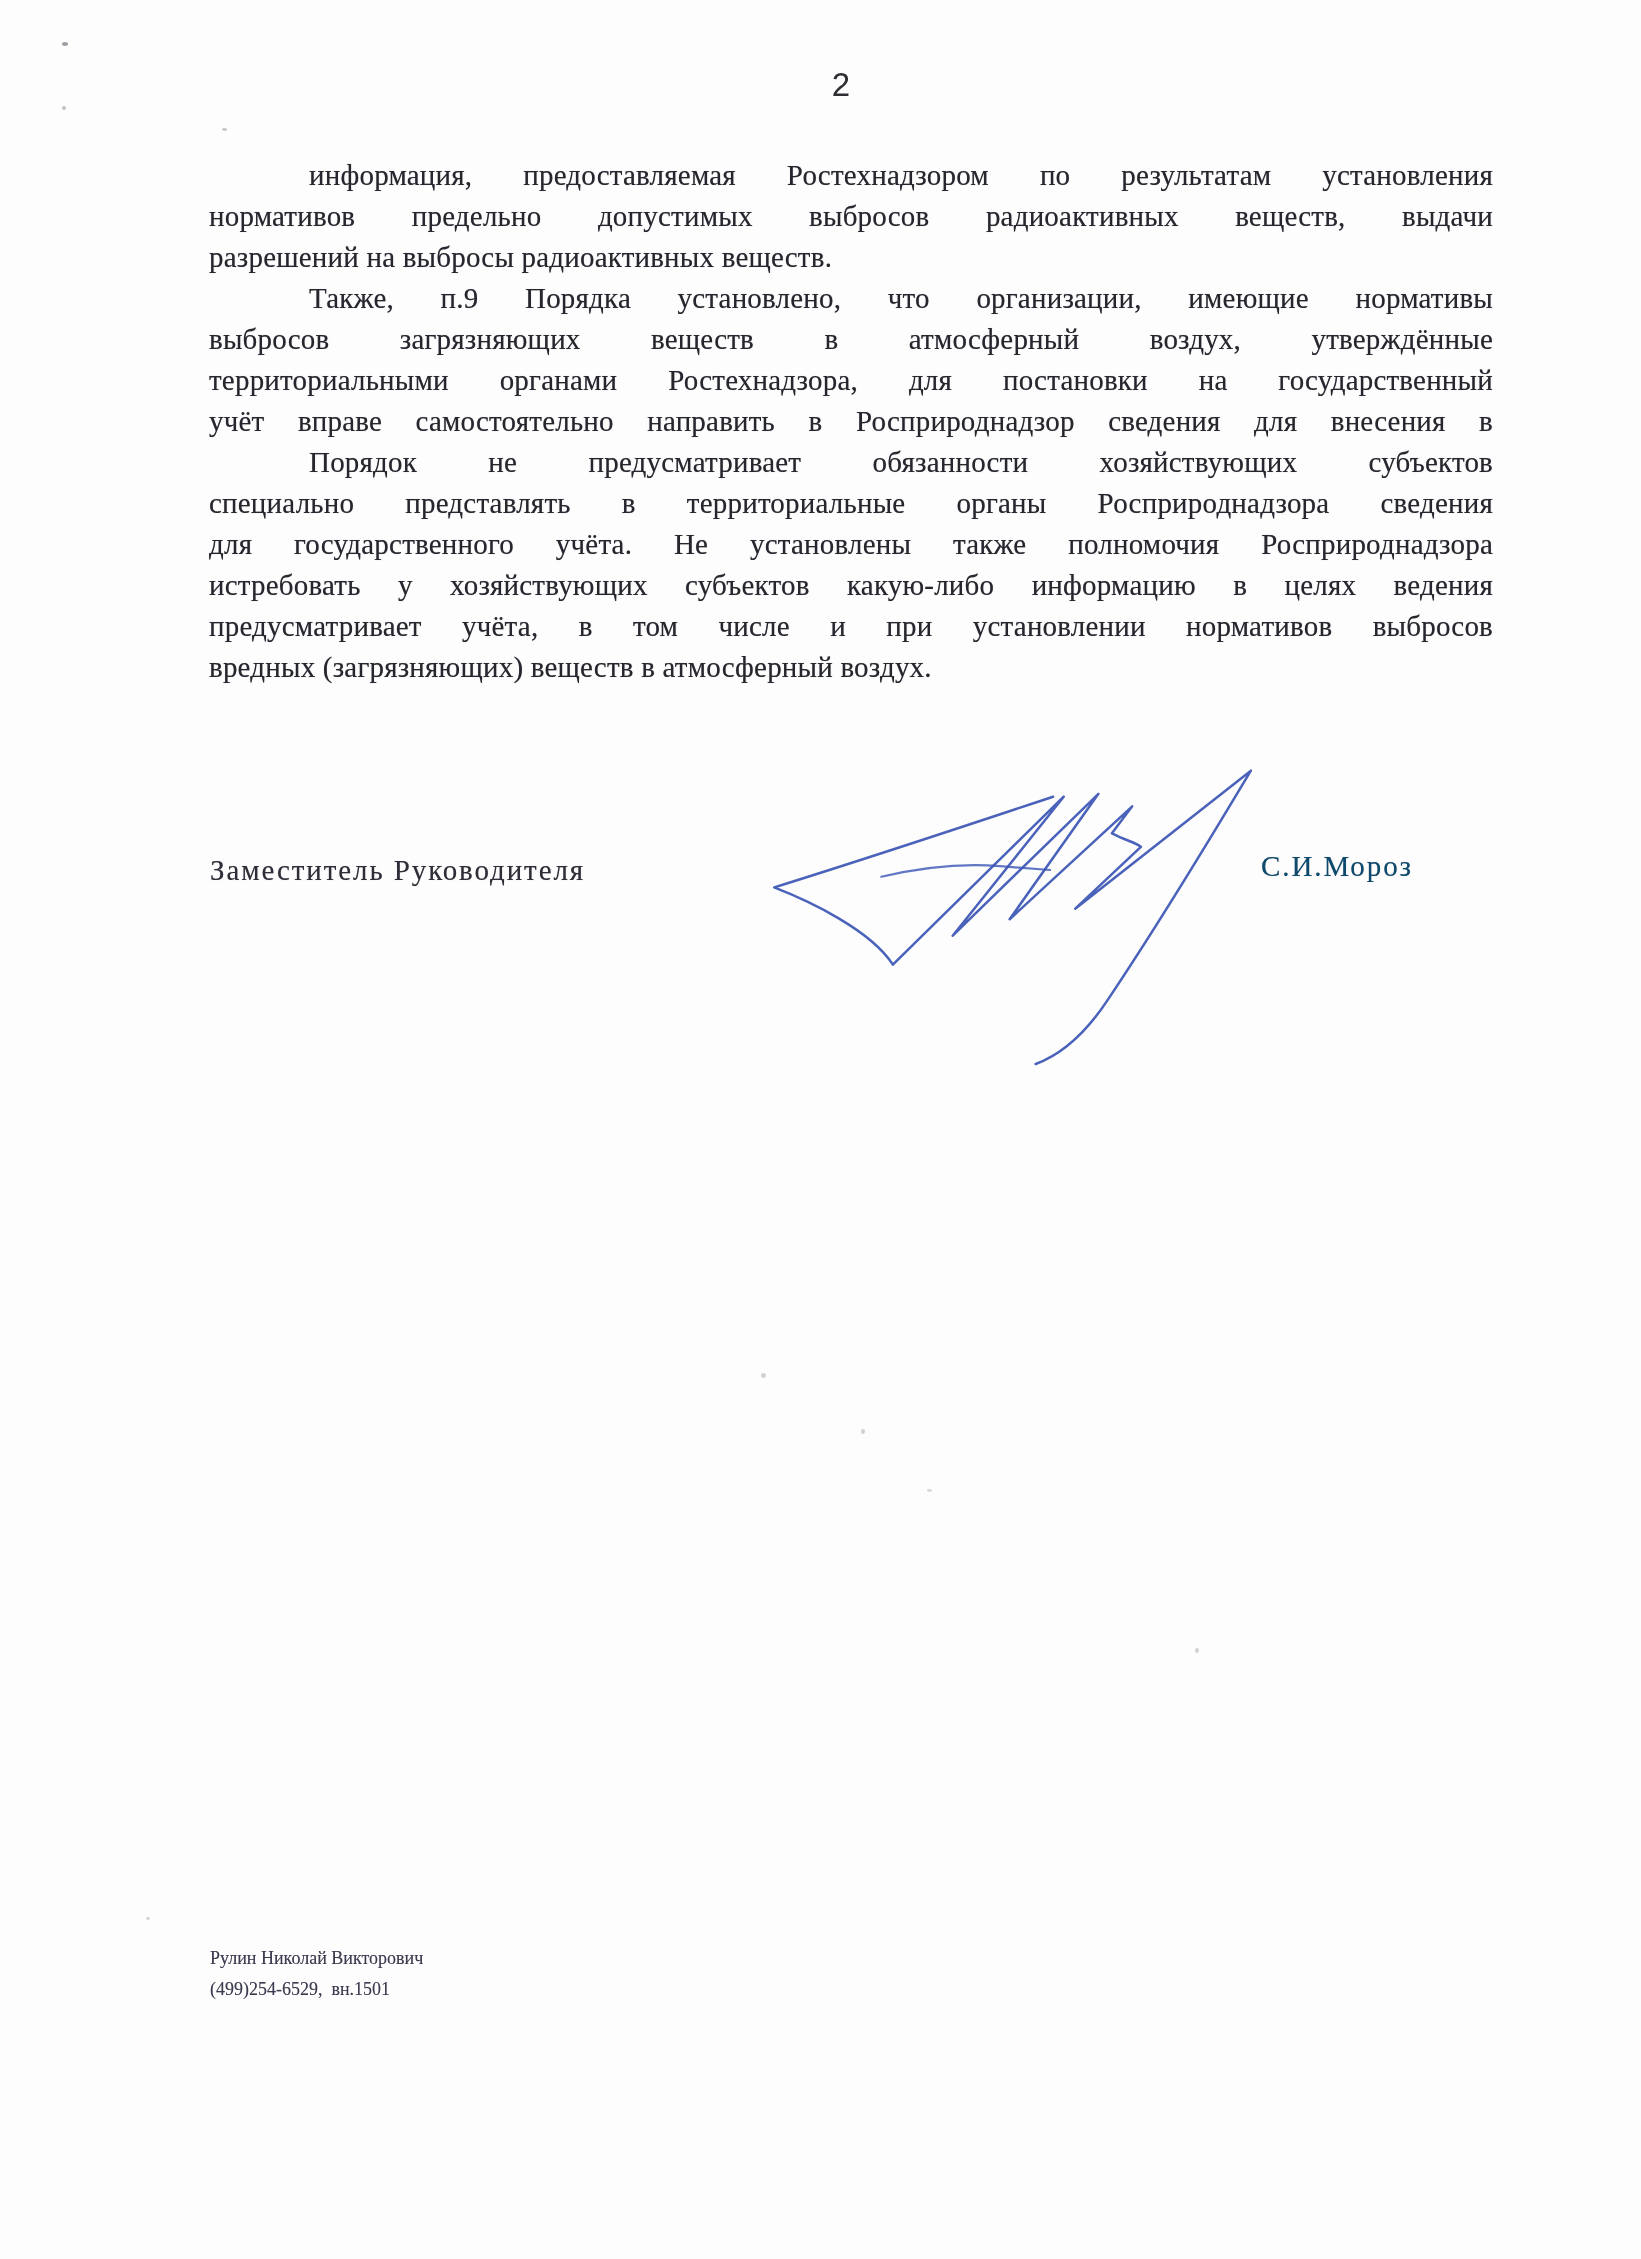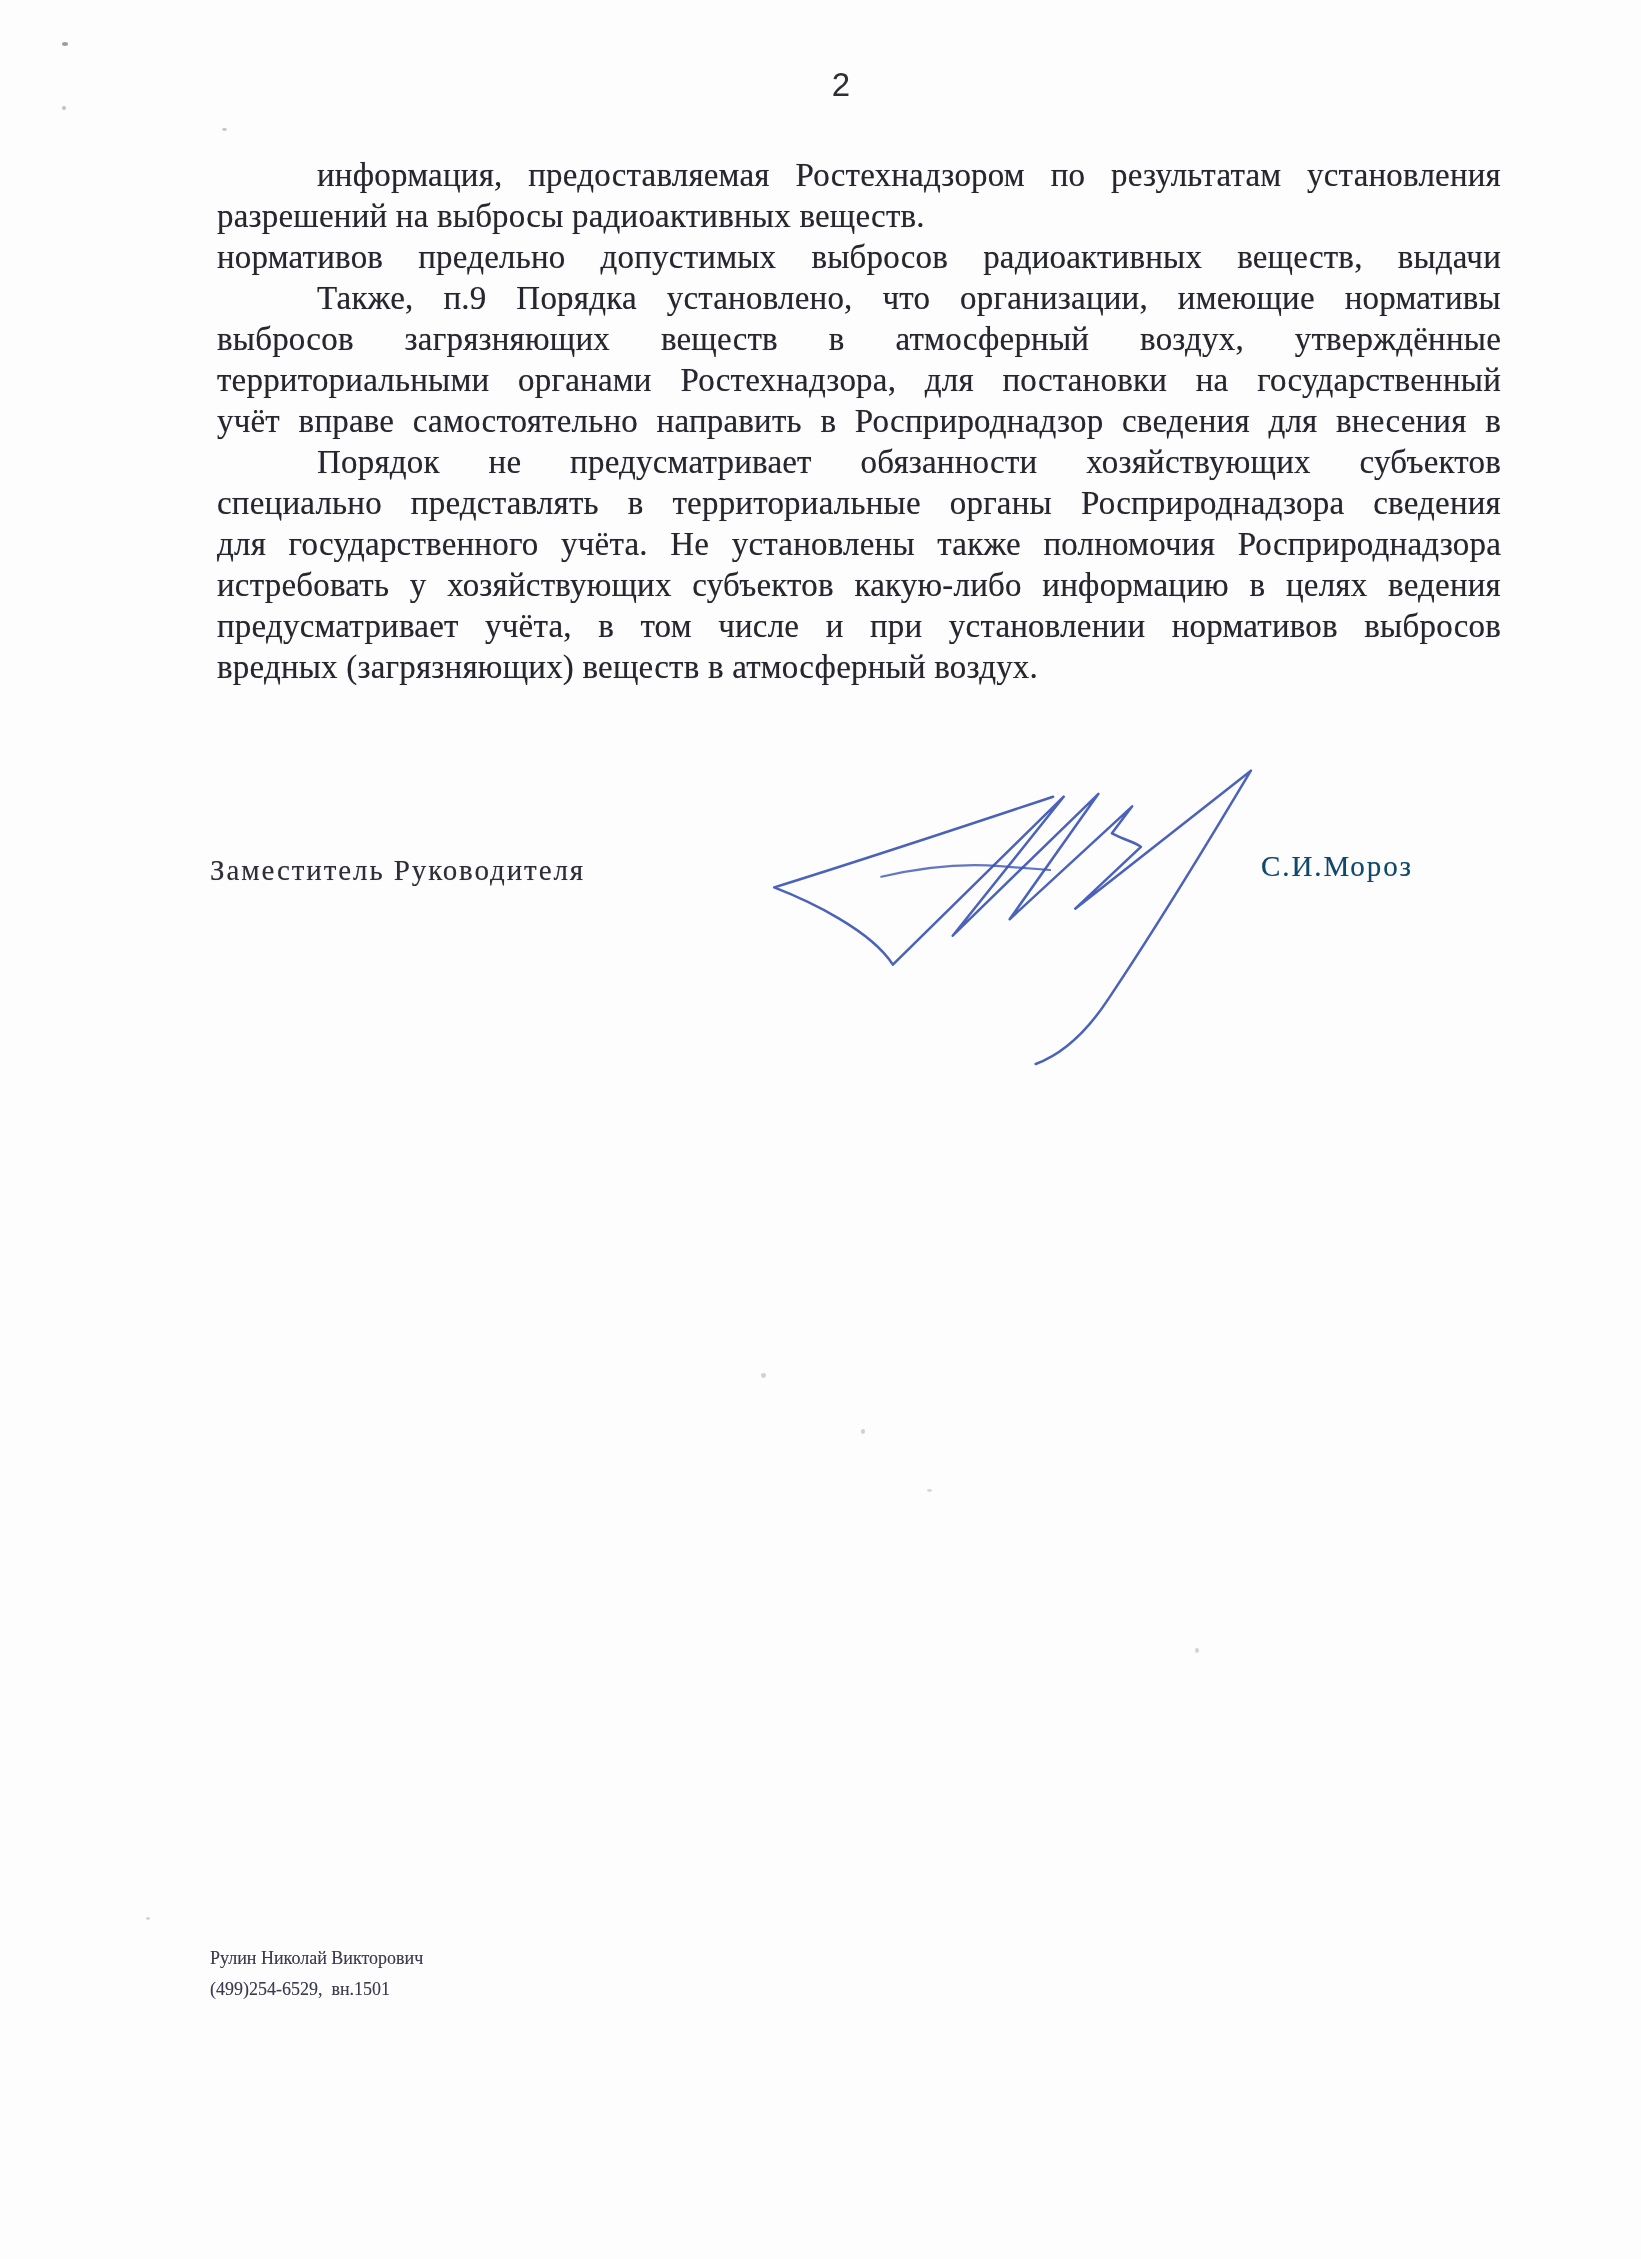--- a/index.html
+++ b/index.html
@@ -20,24 +20,23 @@
     padding-left: 41px;
     font-family: "Liberation Sans", sans-serif;
     font-size: 33px;
     color: #2e2e33;
   }
   .body-text {
     position: absolute;
     left: 209px;
     top: 155px;
     width: 1284px;
-    font-size: 33px;
+    font-size: 29px;
     color: #26262e;
     letter-spacing: 0.2px;
-    margin-left: 8px;
   }
   .paragraph { margin: 0; }
   .line {
     height: 41px;
     line-height: 41px;
     text-align: justify;
     text-align-last: justify;
     white-space: normal;
     text-shadow: 0 0 0.7px rgba(38,38,48,0.5);
   }
@@ -85,22 +84,22 @@
 </head>
 <body>
 
 <div class="page">
 
   <div class="page-number">2</div>
 
   <div class="body-text">
     <div class="paragraph">
       <div class="line first">информация, предоставляемая Ростехнадзором по результатам установления</div>
+      <div class="line">нормативов предельно допустимых выбросов радиоактивных веществ, выдачи</div>
       <div class="line last">разрешений на выбросы радиоактивных веществ.</div>
-      <div class="line">нормативов предельно допустимых выбросов радиоактивных веществ, выдачи</div>
     </div>
     <div class="paragraph">
       <div class="line first">Также, п.9 Порядка установлено, что организации, имеющие нормативы</div>
       <div class="line">выбросов загрязняющих веществ в атмосферный воздух, утверждённые</div>
       <div class="line">территориальными органами Ростехнадзора, для постановки на государственный</div>
       <div class="line">учёт вправе самостоятельно направить в Росприроднадзор сведения для внесения в</div>
     </div>
     <div class="paragraph">
       <div class="line first">Порядок не предусматривает обязанности хозяйствующих субъектов</div>
       <div class="line">специально представлять в территориальные органы Росприроднадзора сведения</div>

